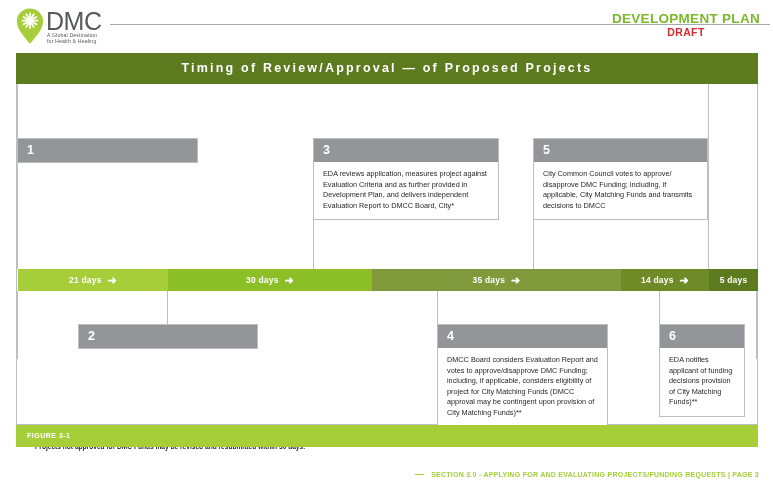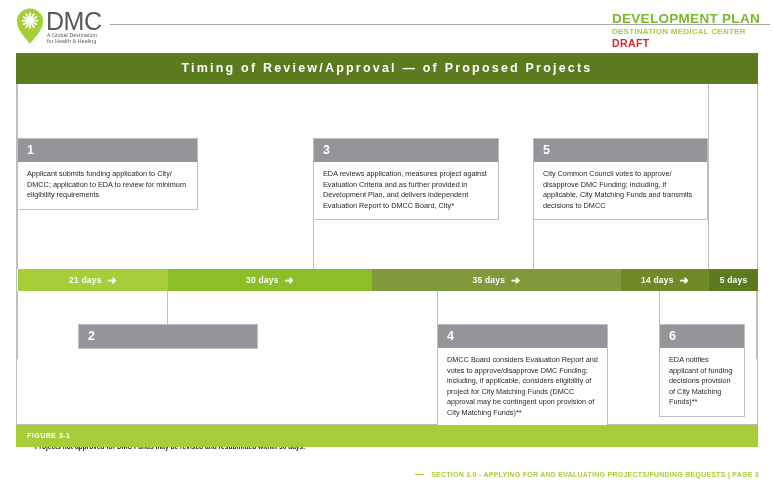--- a/index.html
+++ b/index.html
@@ -52,21 +52,21 @@
   }
   #header-rule {
     position: absolute;
     left: 110px; top: 24px;
     width: 660px; height: 1px;
     background: #a7a9ac;
   }
   #header-right {
     position: absolute;
     right: 13px; top: 12px;
-    text-align: left;
+    text-align: center;
   }
   #dev-plan {
     font-size: 13.5px;
     font-weight: bold;
     color: #7ab929;
     letter-spacing: 0.3px;
     line-height: 14px;
   }
   #dmc-sub {
     font-size: 8px;
@@ -231,21 +231,20 @@
     </svg>
     <div id="logo-word">DMC</div>
     <div id="logo-tagline">A Global Destination
 for Health &amp; Healing</div>
   </div>
 
   <div id="header-rule"></div>
 
   <div id="header-right">
     <div id="dev-plan" style="color: rgb(122, 185, 41);">DEVELOPMENT PLAN</div>
-    <div id="dmc-sub" style="color: rgb(166, 206, 57);">DESTINATION MEDICAL CENTER</div>
     <div id="draft" style="color: rgb(215, 40, 47);">DRAFT</div>
   </div>
 
 </div>
 
 <div id="figure">
 
   <div id="title-bar" style="background: rgb(92, 122, 30);">
     <div id="title-text">Timing of Review/Approval — of Proposed Projects</div>
   </div>
@@ -258,21 +257,20 @@
     <div class="vline" style="left:691px; top:0px;   height:185px;"></div>
 
     <div class="vline" style="left:0px;   top:207px; height:68px;"></div>
     <div class="vline" style="left:150px; top:207px; height:33px;"></div>
     <div class="vline" style="left:420px; top:207px; height:33px;"></div>
     <div class="vline" style="left:642px; top:207px; height:33px;"></div>
     <div class="vline" style="left:739px; top:207px; height:68px;"></div>
 
     <div class="step" style="left:0px; top:54px; width:181px;">
       <div class="step-head">1</div>
-      <div class="step-body">Applicant submits funding application to City/ DMCC; application to EDA to review for minimum eligibility requirements</div>
     </div>
 
     <div class="step" style="left:296px; top:54px; width:186px;">
       <div class="step-head">3</div>
       <div class="step-body">EDA reviews application, measures project against Evaluation Criteria and as further provided in Development Plan, and delivers independent Evaluation Report to DMCC Board, City*</div>
     </div>
 
     <div class="step" style="left:516px; top:54px; width:175px;">
       <div class="step-head">5</div>
       <div class="step-body">City Common Council votes to approve/ disapprove DMC Funding; including, if applicable, City Matching Funds and transmits decisions to DMCC</div>

